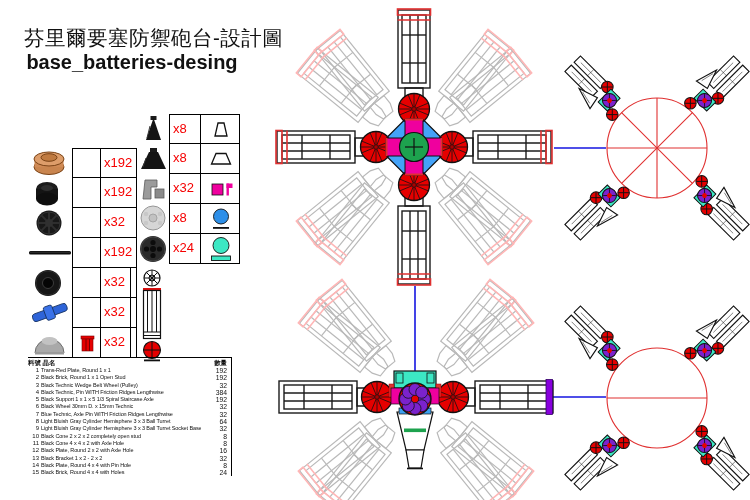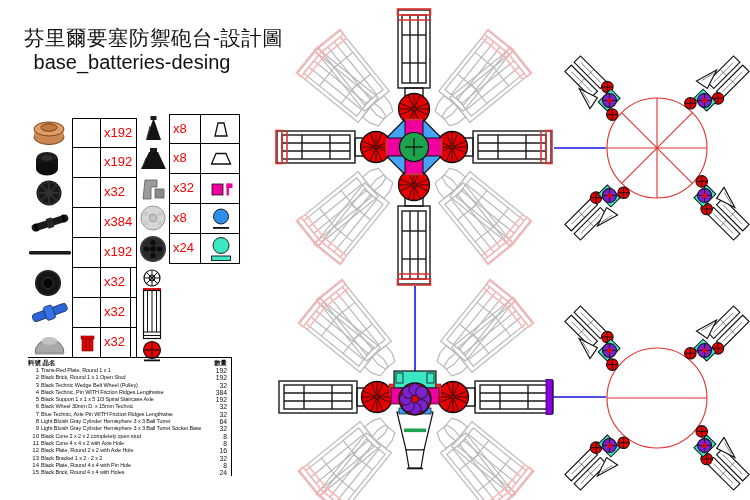--- a/index.html
+++ b/index.html
@@ -2,21 +2,21 @@
 <html><head>
 <meta charset="utf-8">
 <style>
   html,body{margin:0;padding:0;}
   body{width:750px;height:500px;position:relative;background:#fff;overflow:hidden;
        font-family:"Liberation Sans",sans-serif;color:#111;}
   
   .t1{position:absolute;left:24px;top:24px;width:216px;text-align:center;
       font-size:20.5px;font-weight:500;letter-spacing:0.5px;white-space:nowrap;}
   .t2{position:absolute;left:24px;top:51px;width:216px;text-align:center;
-      font-size:20px;font-weight:400;white-space:nowrap;}
+      font-size:20px;font-weight:700;white-space:nowrap;}
   
   .ptable{position:absolute;display:flex;flex-direction:column;justify-content:flex-end;}
   .t-l{left:28px;top:88px;width:110px;height:270px;}
   .t-r{left:138px;top:84px;width:103px;height:180px;}
   .lrow{display:flex;height:30px;box-sizing:border-box;}
   .cell{box-sizing:border-box;position:relative;}
   .c-img{width:44px;}
   .c-icon{width:28px;border-left:1px solid #000;border-bottom:1px solid #000;}
   .c-qty{width:37px;border-left:1px solid #000;border-right:1px solid #000;border-bottom:1px solid #000;}
   .c-img2{width:31px;}
@@ -101,36 +101,20 @@
         </svg>
       </div>
     <div class="cell c-icon"></div>
     <div class="cell c-qty">
         <span class="qty">x32</span>
       </div>
   </div>
   <div class="lrow">
     <div class="cell c-img">
         <svg width="44" height="30" viewBox="0 0 44 30">
-          <g transform="rotate(-18 22 15)">
-            <rect x="3" y="11.5" width="38" height="7" rx="3" fill="#1a1a1a"></rect>
-            <rect x="19" y="10" width="6" height="10" fill="#262626"></rect>
-            <rect x="6" y="11" width="3" height="8" fill="#000"></rect>
-            <rect x="35" y="11" width="3" height="8" fill="#000"></rect>
-          </g>
-        </svg>
-      </div>
-    <div class="cell c-icon"></div>
-    <div class="cell c-qty">
-        <span class="qty">x384</span>
-      </div>
-  </div>
-  <div class="lrow">
-    <div class="cell c-img">
-        <svg width="44" height="30" viewBox="0 0 44 30">
           <rect x="1" y="13" width="42" height="3.5" rx="1.5" fill="#0d0d0d"></rect>
           <rect x="2" y="13.8" width="40" height="0.8" fill="#3a3a3a"></rect>
         </svg>
       </div>
     <div class="cell c-icon"></div>
     <div class="cell c-qty">
         <span class="qty">x192</span>
       </div>
   </div>
   <div class="lrow">

